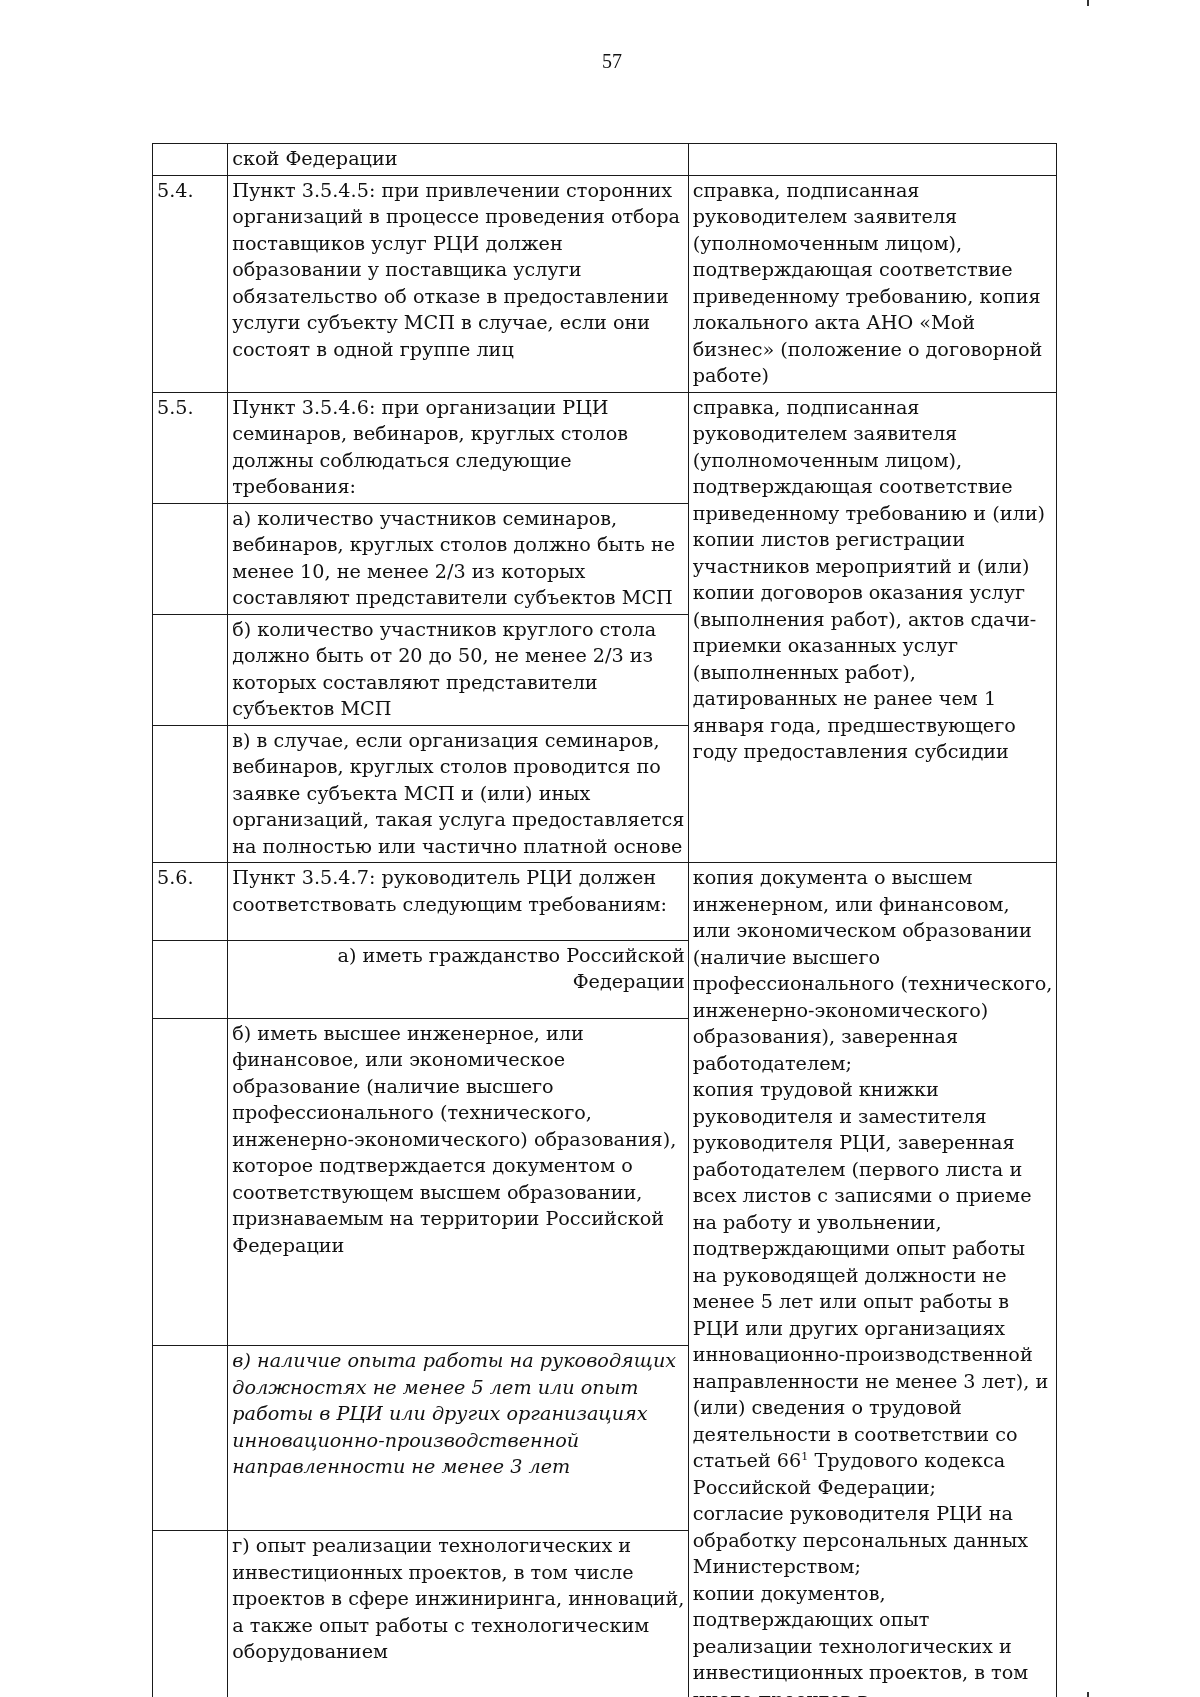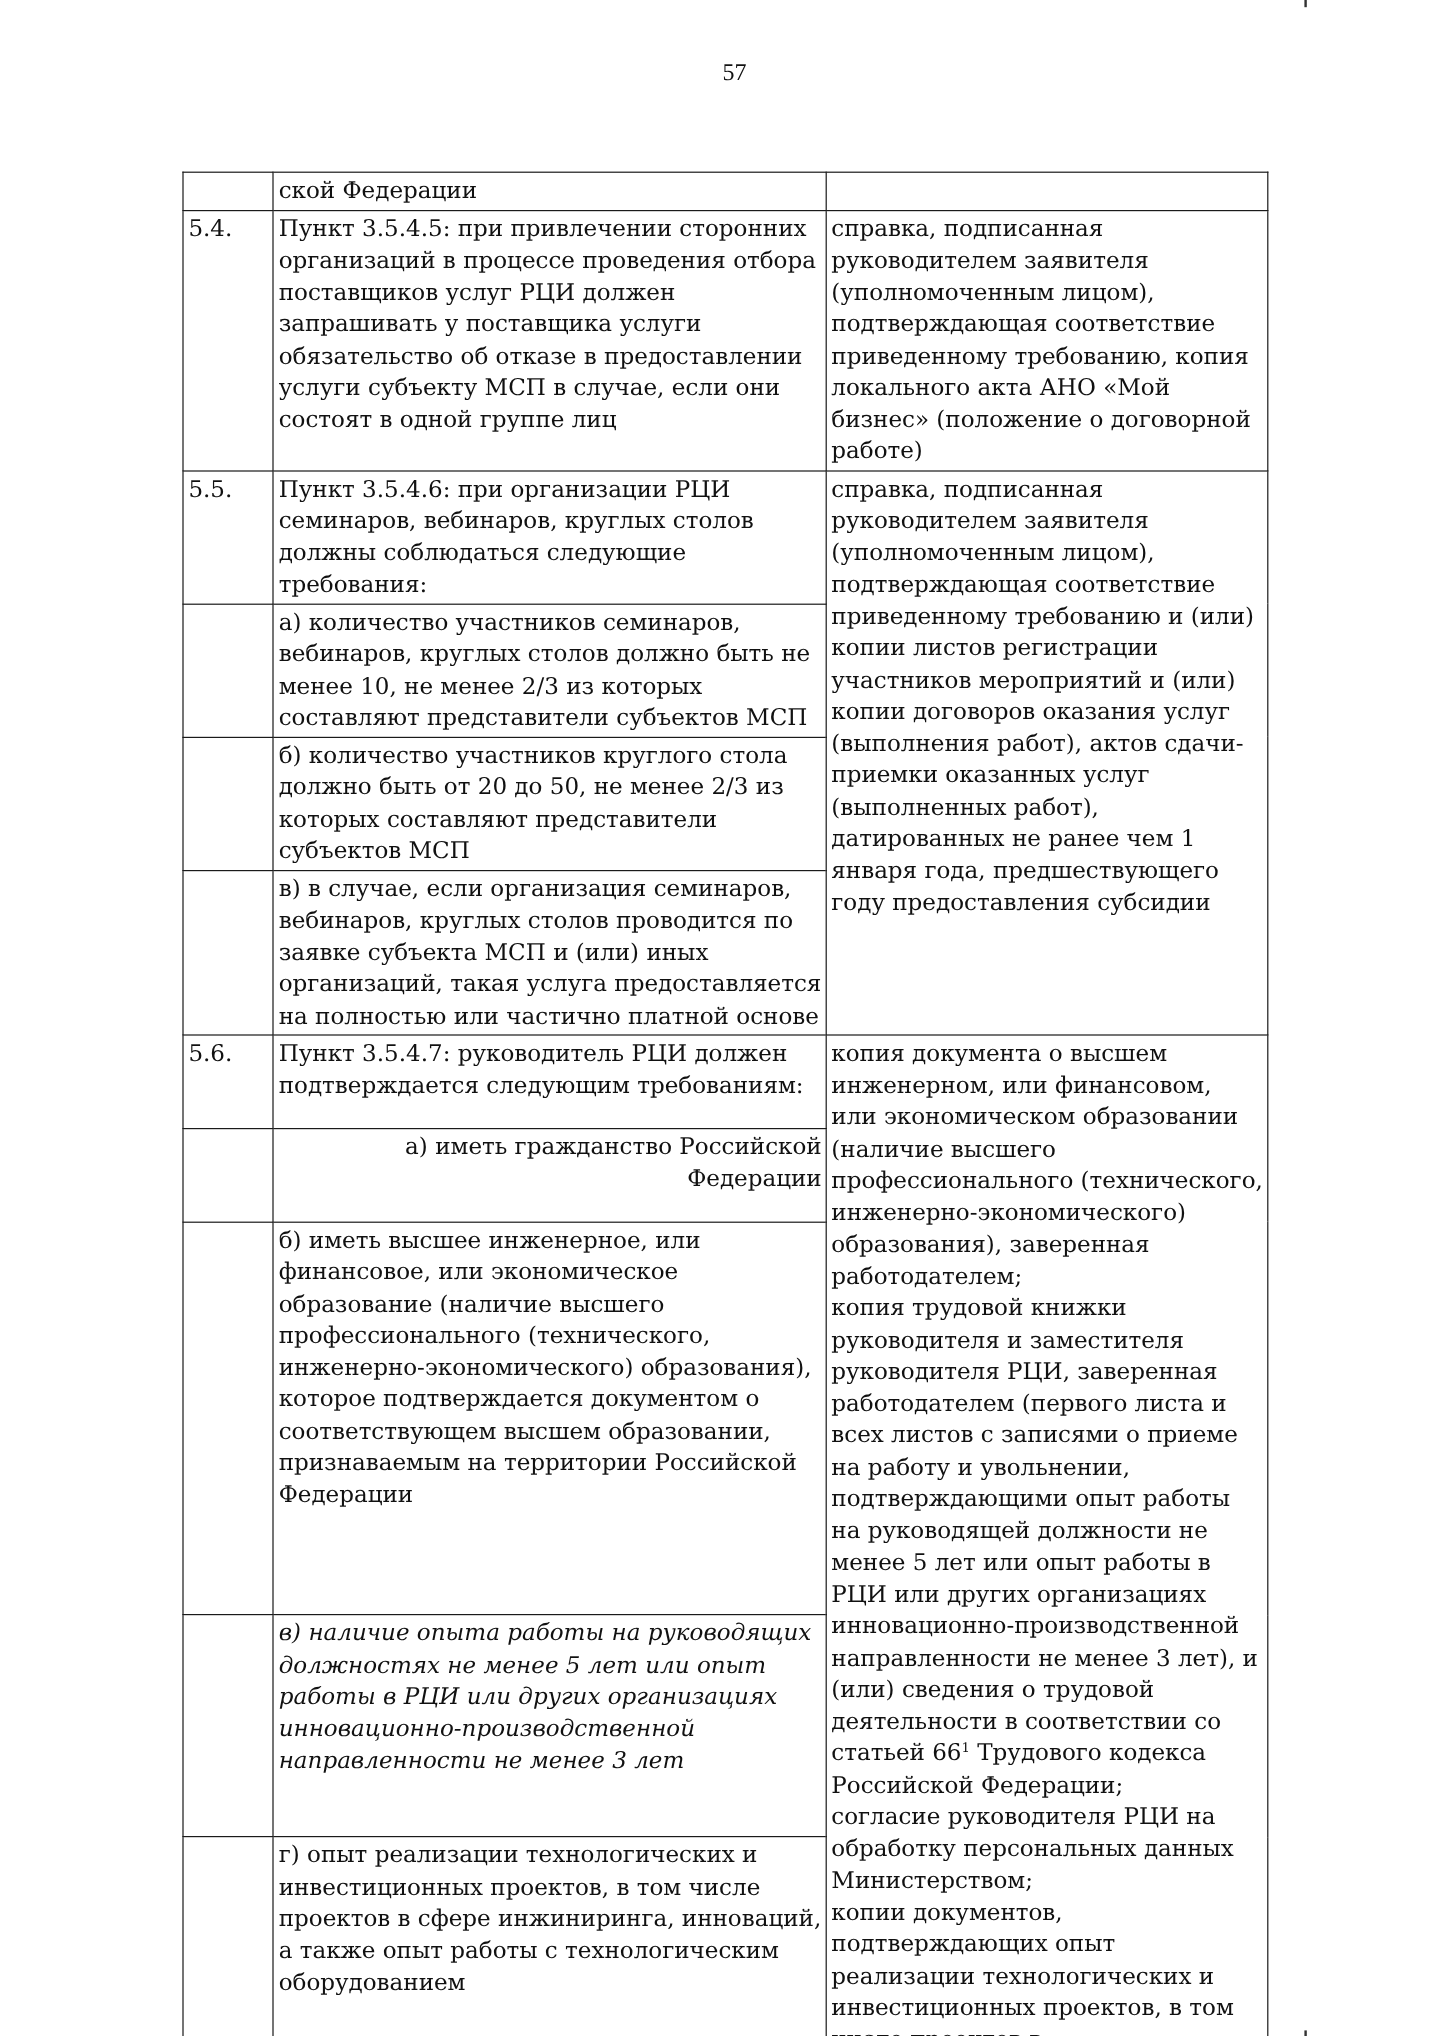--- a/index.html
+++ b/index.html
@@ -68,21 +68,21 @@
   <tbody>
 
     <tr style="height:28px;margin-top:25px;">
       <td></td>
       <td>ской Федерации</td>
       <td></td>
     </tr>
 
     <tr style="height:183px;">
       <td>5.4.</td>
-      <td>Пункт 3.5.4.5: при привлечении сторонних организаций в процессе проведения отбора поставщиков услуг РЦИ должен запрашивать у поставщика услуги обязательство об отказе в предоставлении услуги субъекту МСП в случае, если они состоят в одной группе лиц</td>
+      <td>Пункт 3.5.4.5: при привлечении сторонних организаций в процессе проведения отбора поставщиков услуг РЦИ должен образовании у поставщика услуги обязательство об отказе в предоставлении услуги субъекту МСП в случае, если они состоят в одной группе лиц</td>
       <td>справка, подписанная руководителем заявителя (уполномоченным лицом), подтверждающая соответствие приведенному требованию, копия локального акта АНО «Мой бизнес» (положение о договорной работе)</td>
     </tr>
 
     <tr style="height:107px;">
       <td>5.5.</td>
       <td>Пункт 3.5.4.6: при организации РЦИ семинаров, вебинаров, круглых столов должны соблюдаться следующие требования:</td>
       <td rowspan="4">справка, подписанная руководителем заявителя (уполномоченным лицом), подтверждающая соответствие приведенному требованию и (или) копии листов регистрации участников мероприятий и (или) копии договоров оказания услуг (выполнения работ), актов сдачи-приемки оказанных услуг (выполненных работ), датированных не ранее чем 1 января года, предшествующего году предоставления субсидии</td>
     </tr>
     <tr style="height:107px;">
       <td></td>
@@ -92,21 +92,21 @@
       <td></td>
       <td>б) количество участников круглого стола должно быть от 20 до 50, не менее 2/3 из которых составляют представители субъектов МСП</td>
     </tr>
     <tr style="height:133px;">
       <td></td>
       <td>в) в случае, если организация семинаров, вебинаров, круглых столов проводится по заявке субъекта МСП и (или) иных организаций, такая услуга предоставляется на полностью или частично платной основе</td>
     </tr>
 
     <tr style="height:55px;">
       <td>5.6.</td>
-      <td>Пункт 3.5.4.7: руководитель РЦИ должен подтверждается следующим требованиям:</td>
+      <td>Пункт 3.5.4.7: руководитель РЦИ должен соответствовать следующим требованиям:</td>
       <td rowspan="5"><span>копия документа о высшем инженерном, или финансовом, или экономическом образовании (наличие высшего профессионального (технического, инженерно-экономического) образования), заверенная работодателем;</span>
 <span>копия трудовой книжки руководителя и заместителя руководителя РЦИ, заверенная работодателем (первого листа и всех листов с записями о приеме на работу и увольнении, подтверждающими опыт работы на руководящей должности не менее 5 лет или опыт работы в РЦИ или других организациях инновационно-производственной направленности не менее 3 лет), и (или) сведения о трудовой деятельности в соответствии со статьей 66</span><sup>1</sup><span> Трудового кодекса Российской Федерации;</span>
 <span>согласие руководителя РЦИ на обработку персональных данных Министерством;</span>
 <span>копии документов, подтверждающих опыт реализации технологических и инвестиционных проектов, в том числе проектов в</span></td>
     </tr>
     <tr style="height:56px;text-align:right;">
       <td></td>
       <td>а) иметь гражданство Российской Федерации</td>
     </tr>
     <tr style="height:237px;margin-top:40px;">

